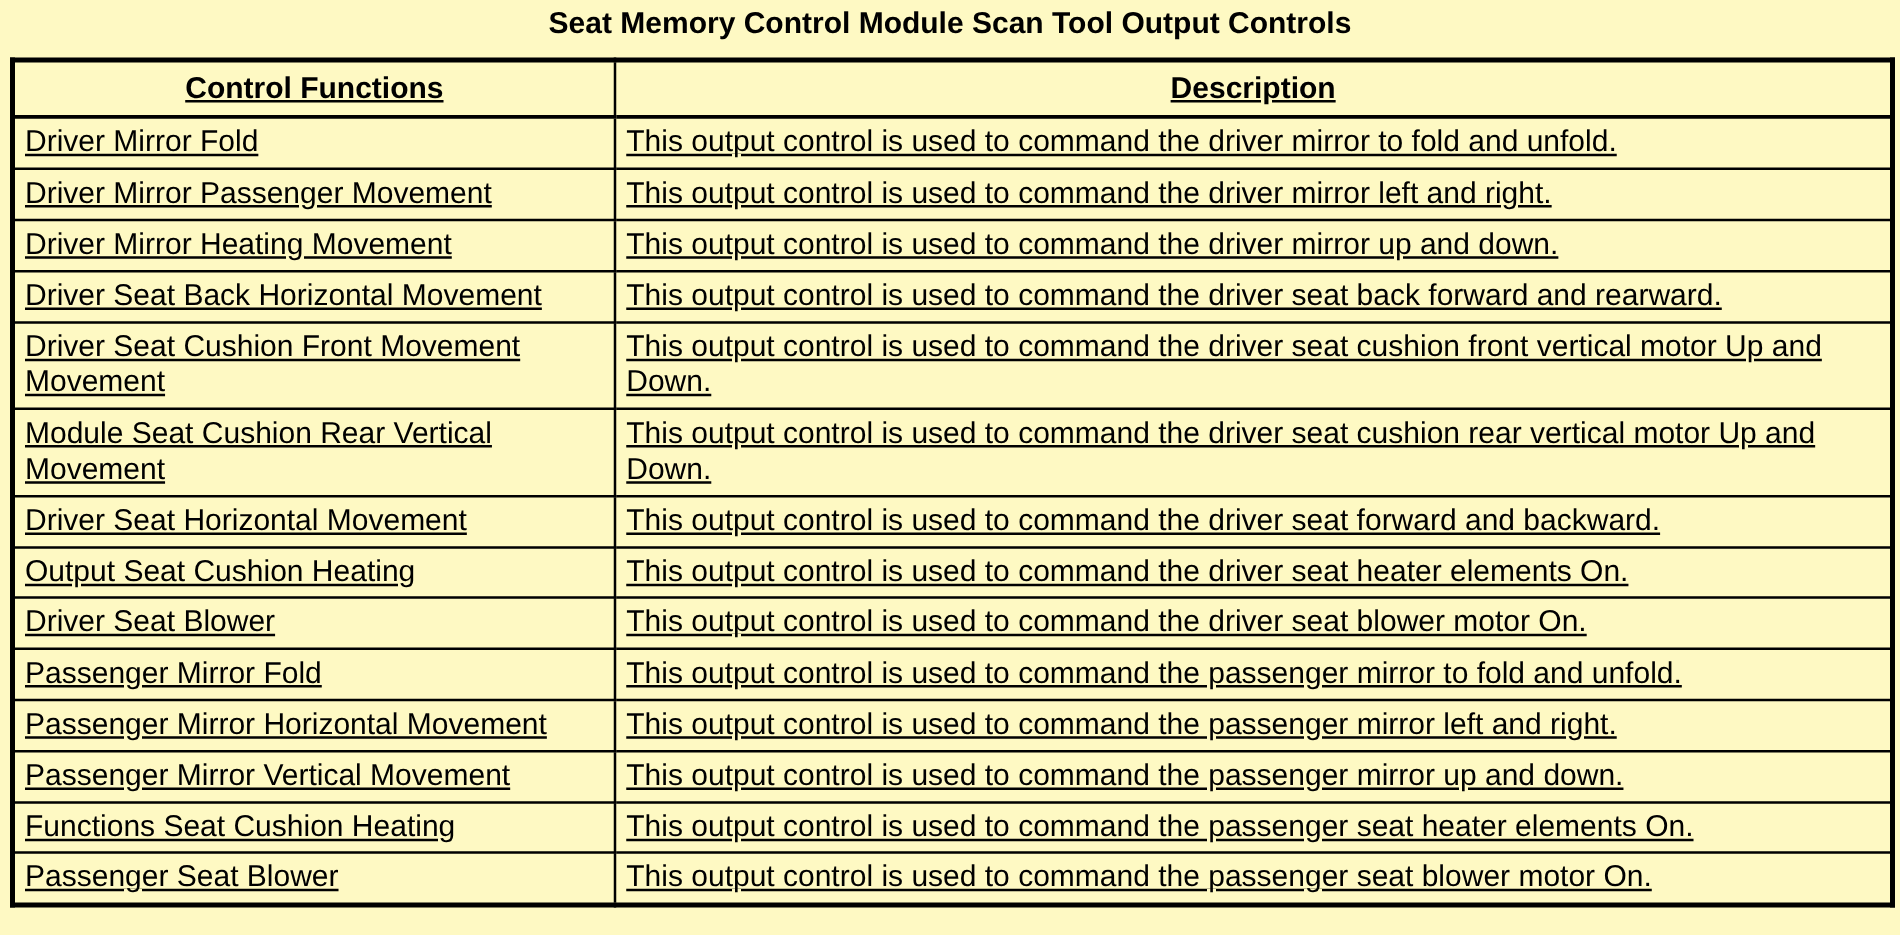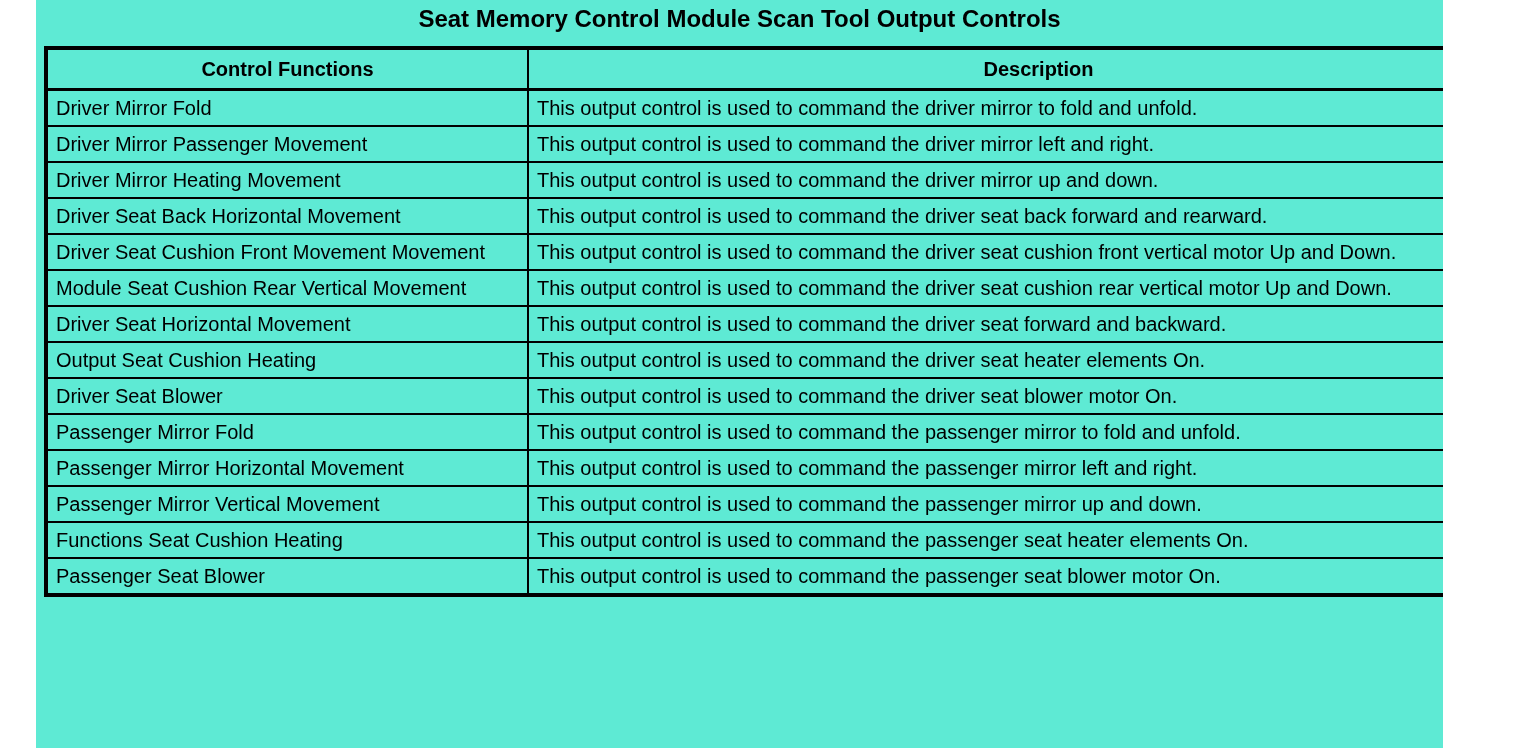--- a/index.html
+++ b/index.html
@@ -3,50 +3,50 @@
 <meta charset="utf-8">
 <style>
   html, body {
     margin: 0;
     padding: 0;
     background: #ffffff;
     color: #000000;
     font-family: "Liberation Sans", sans-serif;
   }
   .page {
-    width: 1407px;
+    width: 1520px;
     height: 748px;
-    background: #5eead4;
+    background: #fef9c3;
     overflow: hidden;
     box-sizing: border-box;
-    margin-left: 36px;
   }
   .page-title {
     text-align: center;
     font-weight: bold;
     font-size: 24px;
     line-height: 1.15;
     margin: 5px 0 13px 0;
   }
   table.controls {
     border-collapse: collapse;
     table-layout: fixed;
     width: 1504px;
     margin: 0 8px;
     border: 4px solid #000000;
   }
   col.c-function { width: 482px; }
   col.c-description { width: 1022px; }
   th, td {
     border: 2px solid #000000;
-    font-size: 20px;
+    font-size: 24px;
     line-height: 1.2;
     vertical-align: middle;
     box-sizing: border-box;
     overflow: hidden;
+    text-decoration: underline;
   }
   th {
     font-weight: bold;
     text-align: center;
     padding: 7px 8px;
     border-bottom: 3px solid #000000;
   }
   td {
     text-align: left;
     padding: 5px 8px;

